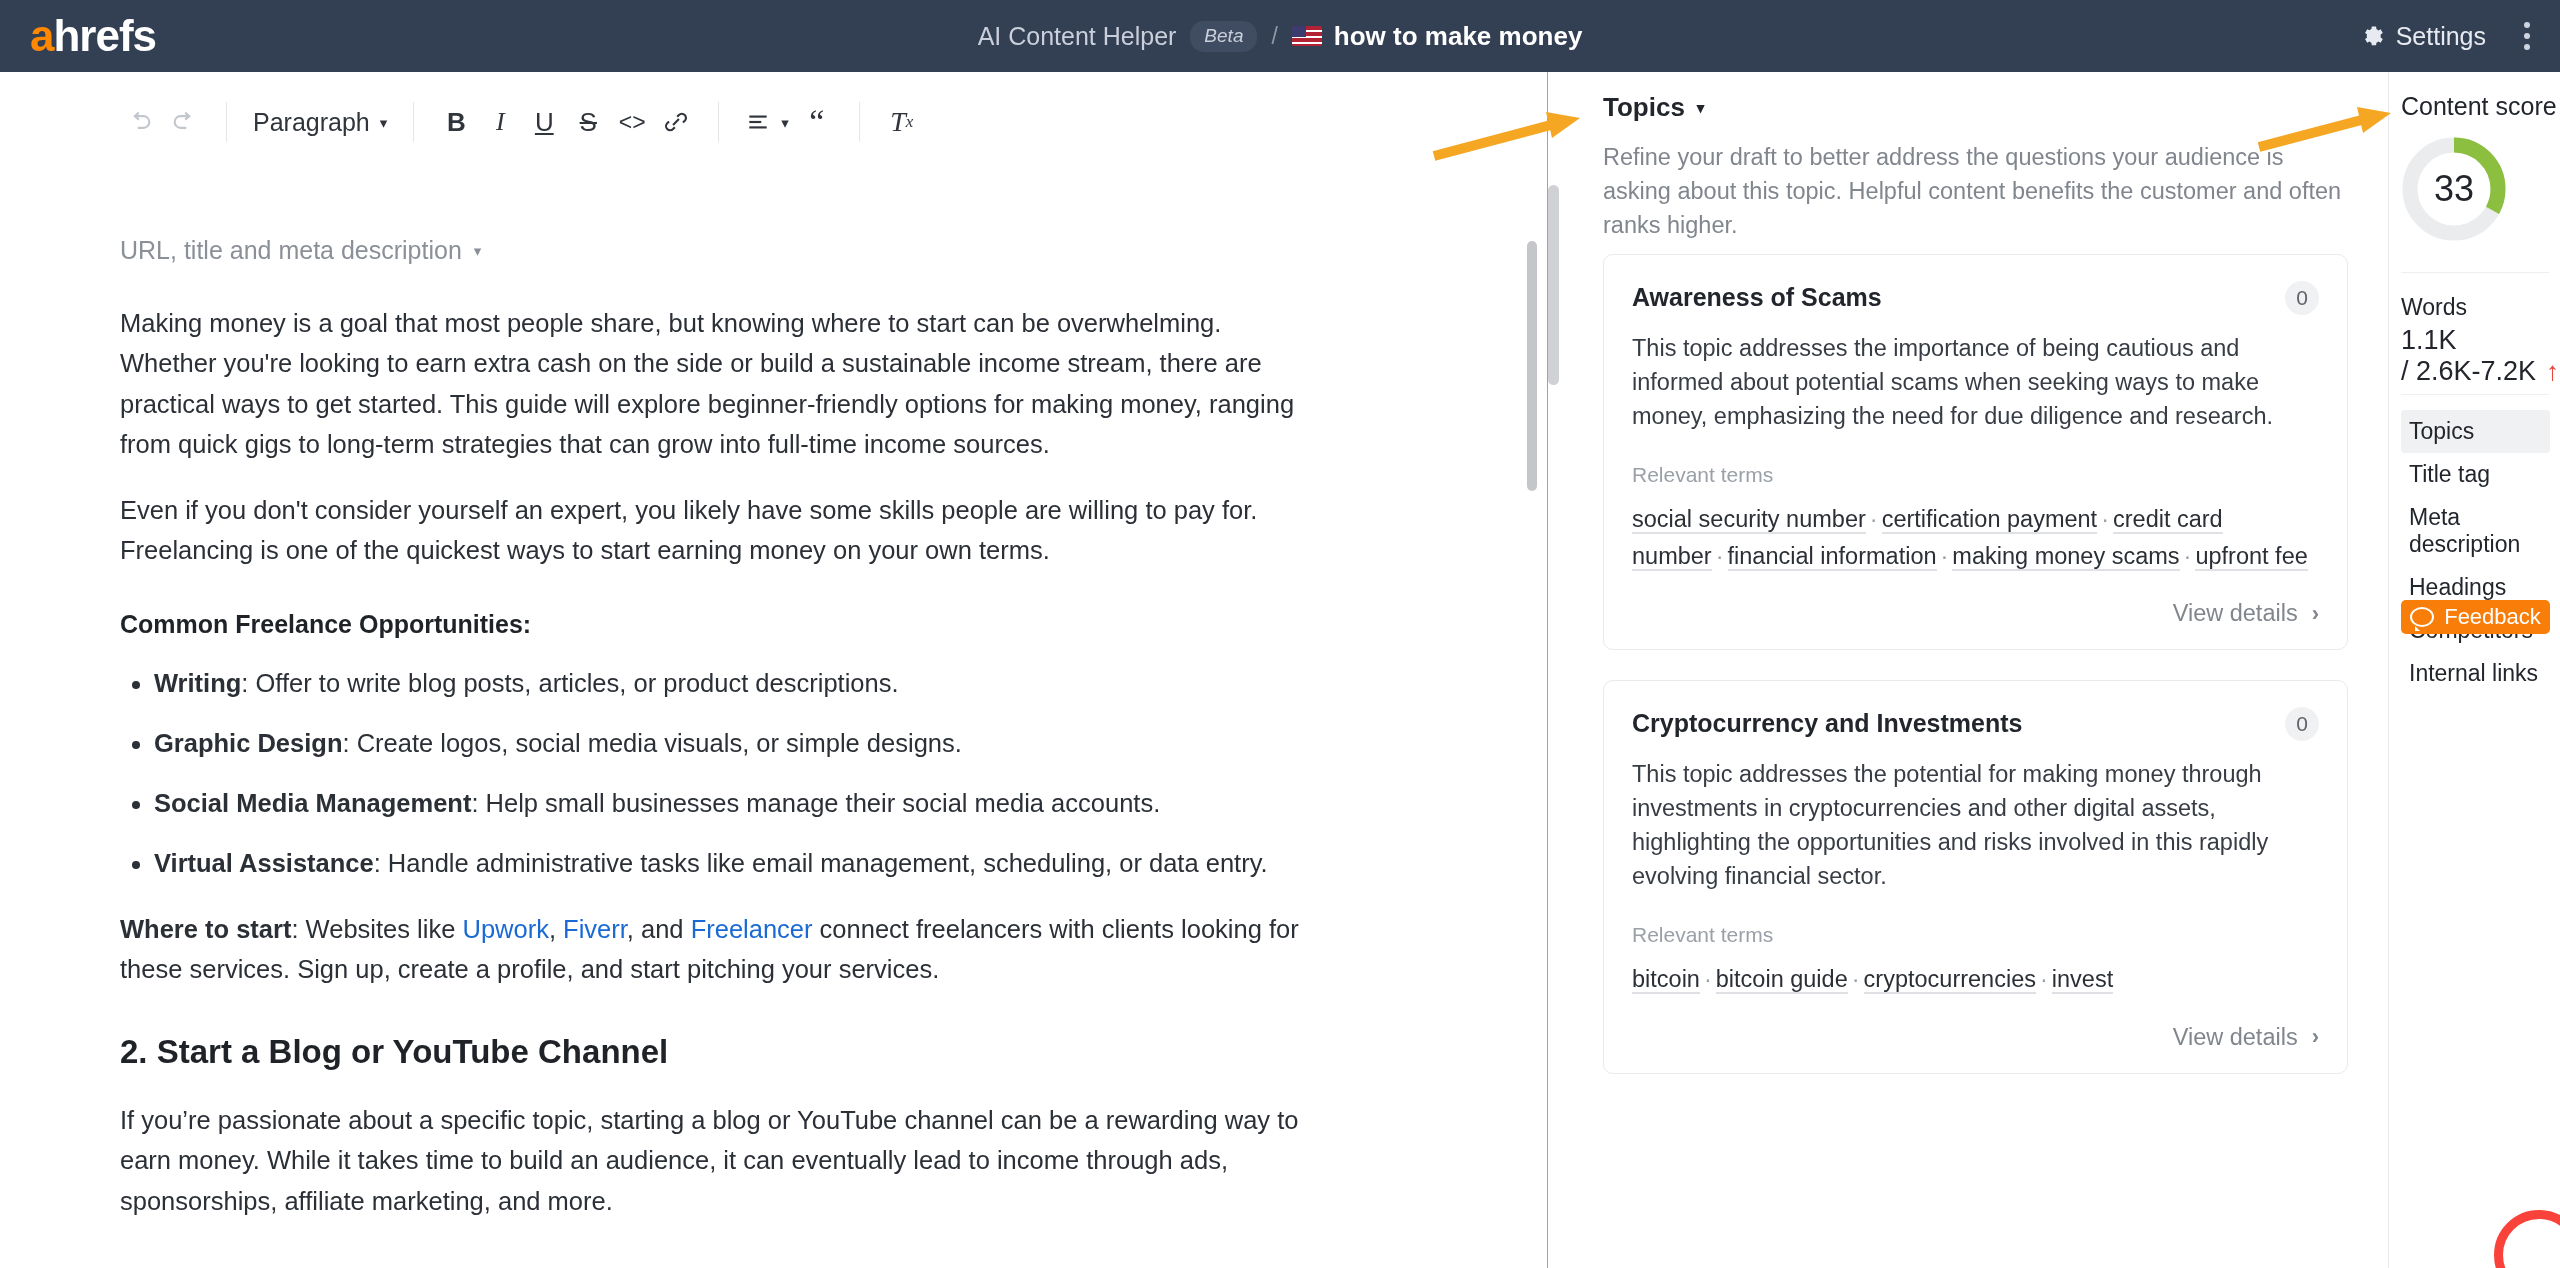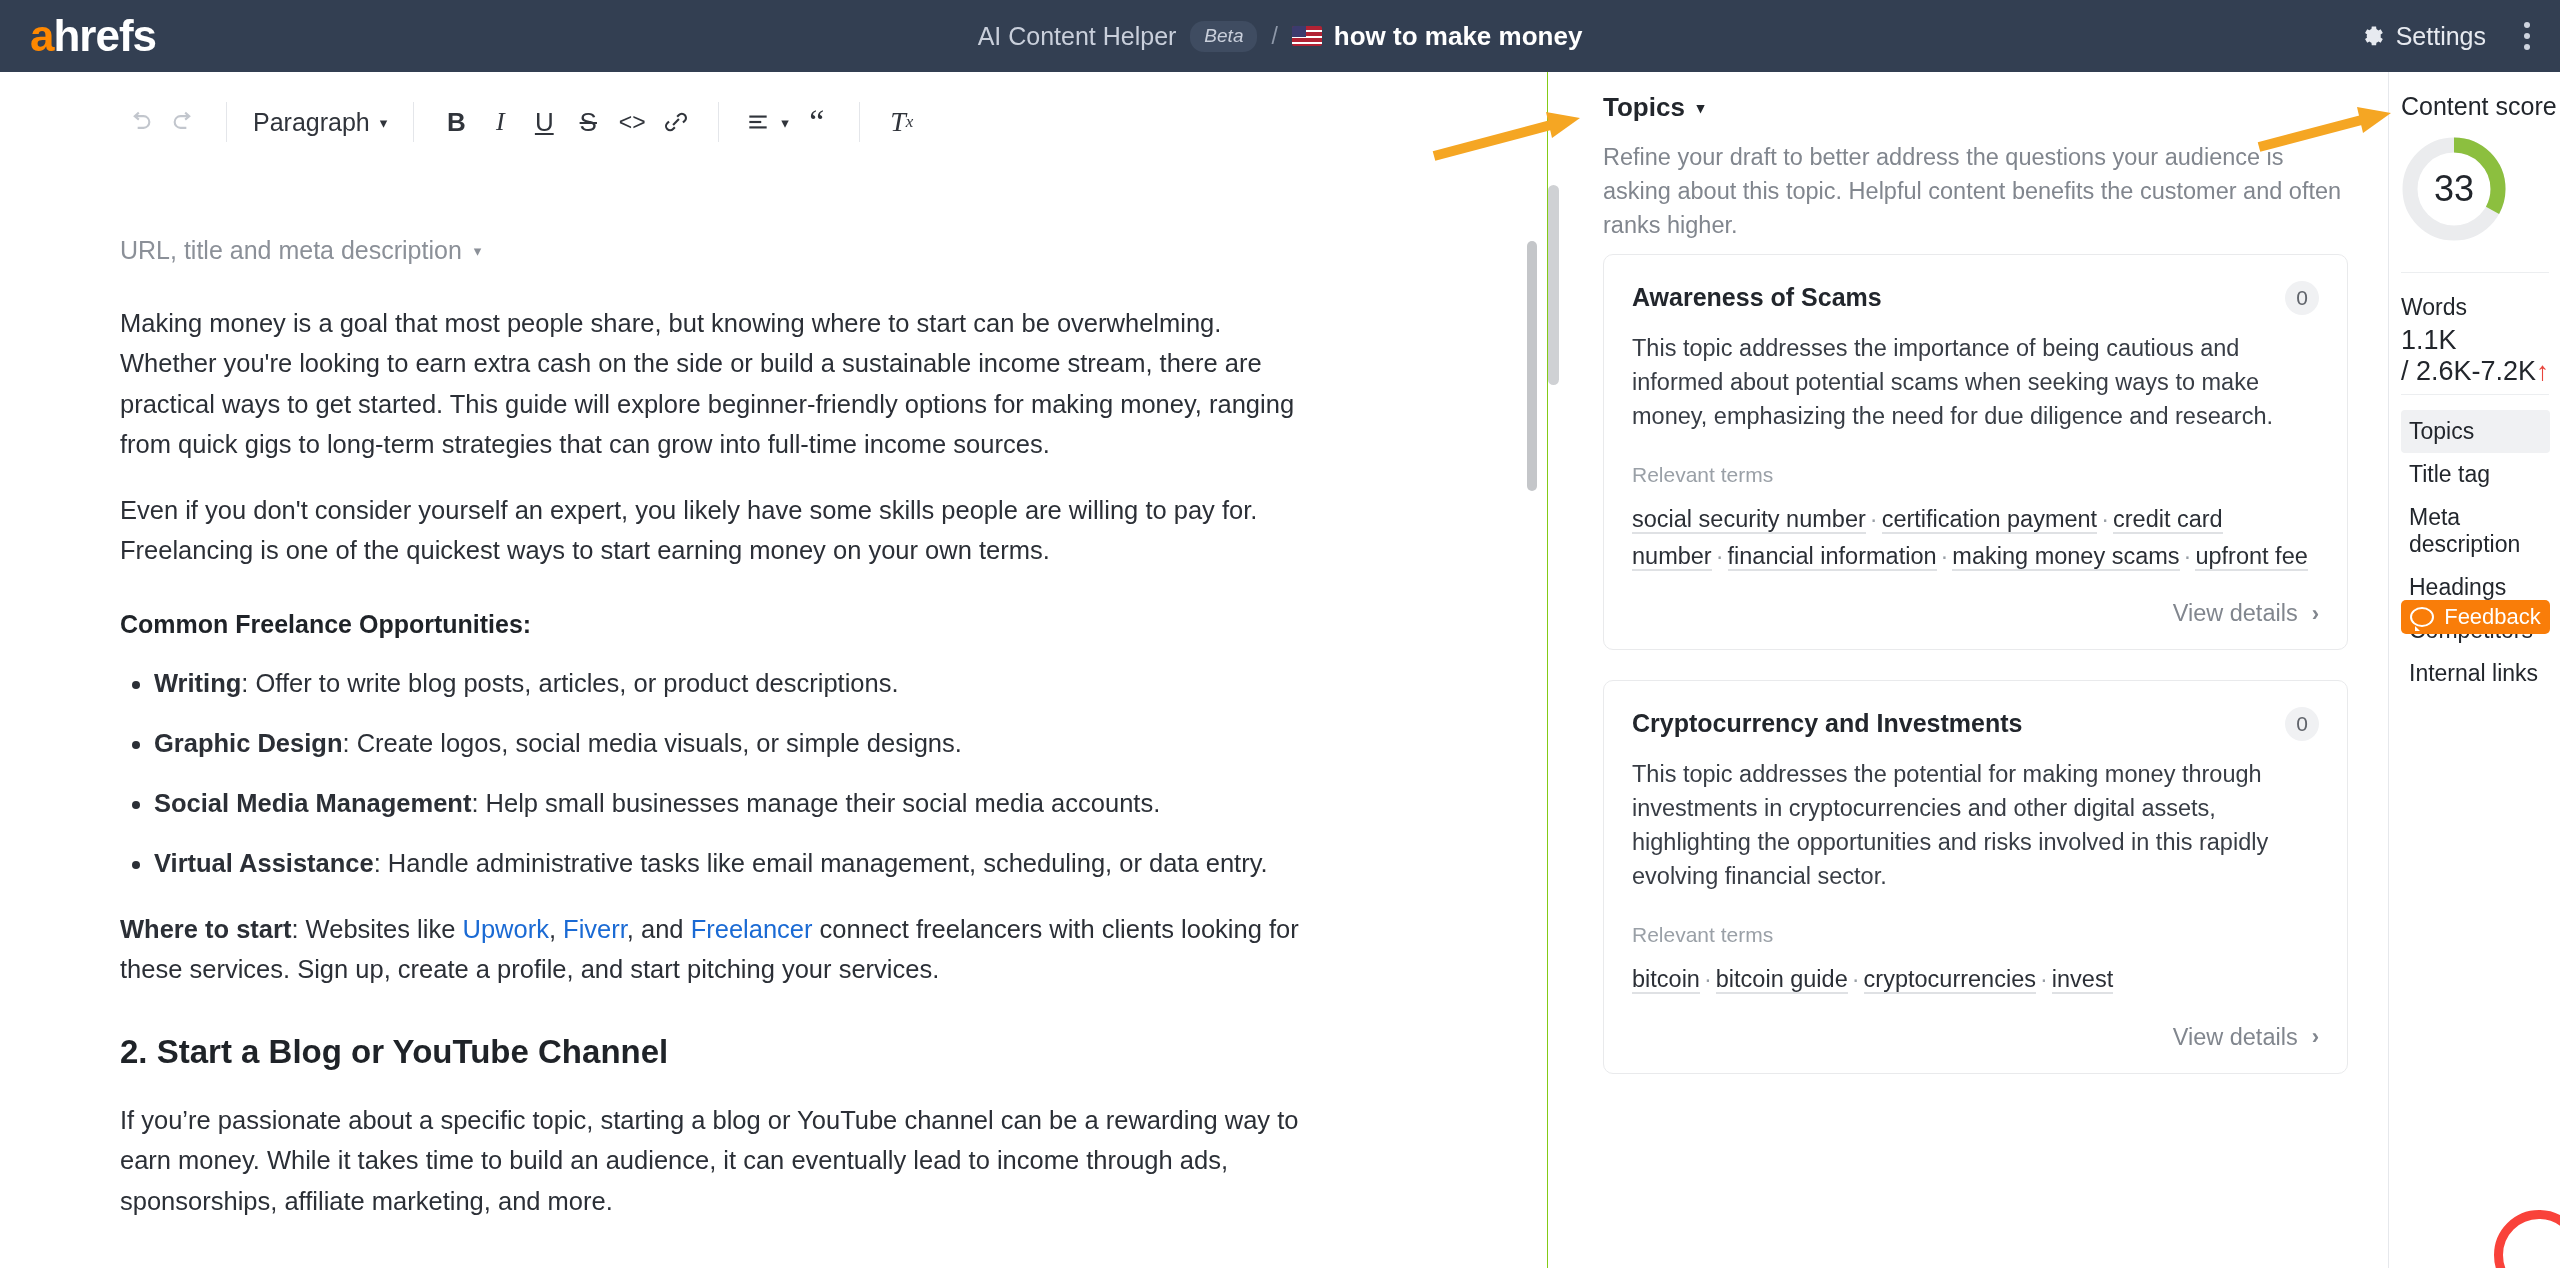--- a/index.html
+++ b/index.html
@@ -132,21 +132,21 @@
   .side-title{position:absolute;left:12px;top:20px;font-size:25px;color:#22262c;}
   .gauge{position:absolute;left:10px;top:62px;width:110px;height:110px;}
   .gauge svg{display:block;}
   .gauge .val{
     position:absolute;left:0;top:0;width:110px;height:110px;display:flex;align-items:center;justify-content:center;
     font-size:36px;color:#22262c;
   }
   .divider{position:absolute;left:12px;width:148px;height:1px;background:#eceef0;}
   .words-label{position:absolute;left:12px;top:222px;font-size:23px;color:#22262c;}
   .words-val{position:absolute;left:12px;top:252px;font-size:27px;color:#22262c;line-height:1.25;}
-  .words-range{position:absolute;left:12px;top:284px;font-size:27px;color:#22262c;display:flex;align-items:center;}
+  .words-range{position:absolute;left:12px;top:284px;font-size:27px;color:#22262c;display:flex;align-items:center;gap:10px;}
   .uparrow{color:#e8453c;font-size:26px;}
   .navlist{position:absolute;left:12px;top:338px;width:149px;}
   .navitem{
     font-size:23px;color:#22262c;padding:8px 8px 8px 8px;border-radius:4px;cursor:pointer;
   }
   .navitem.active{background:#f0f1f3;}
   .feedback{
     position:absolute;left:12px;top:528px;width:149px;height:34px;background:#f97d09;
     border-radius:5px;color:#fff;font-size:22px;display:flex;align-items:center;justify-content:center;gap:10px;
     cursor:pointer;

